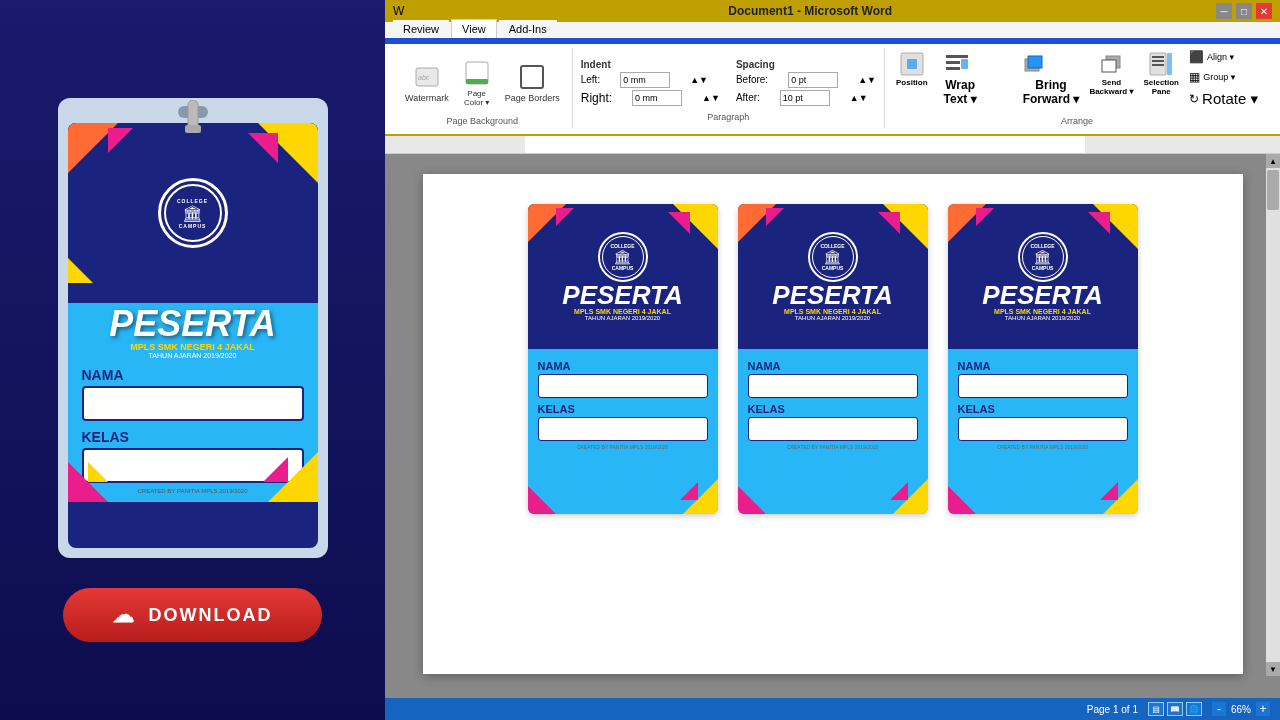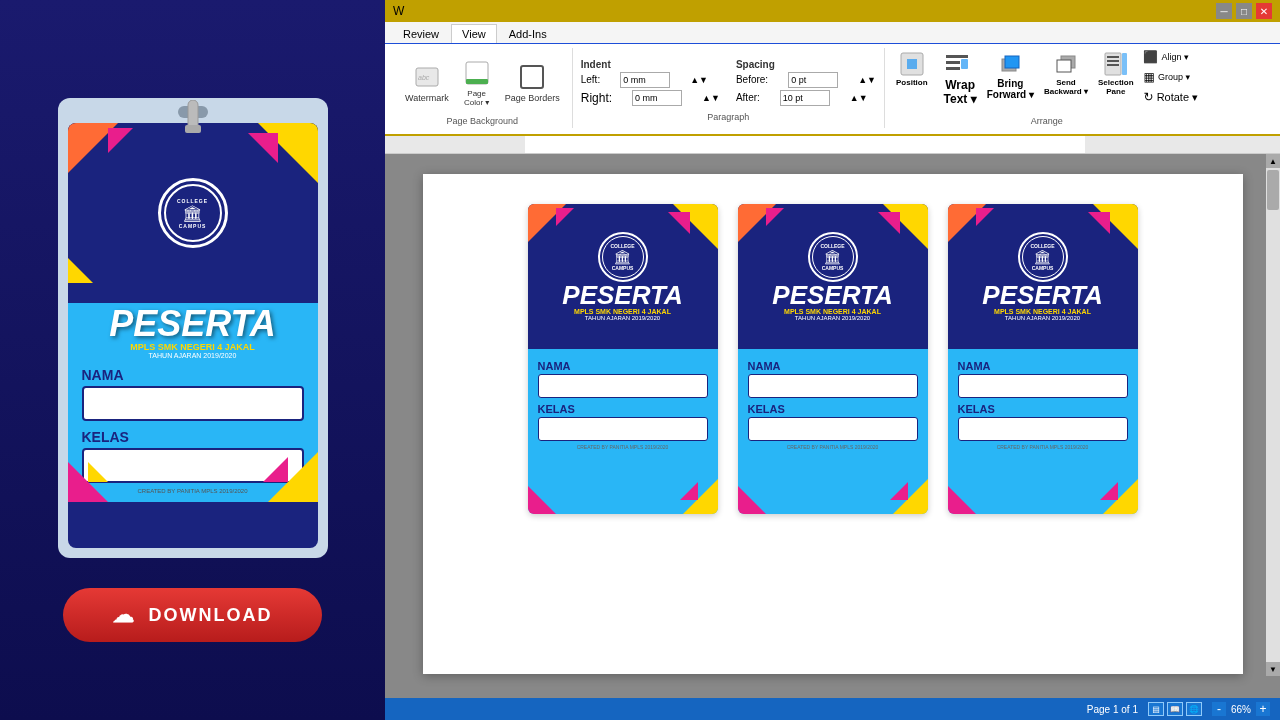--- a/index.html
+++ b/index.html
@@ -251,21 +251,21 @@
     .title-btn.close { background: #e53935; }
 
     
     .ribbon-tabs {
       height: 22px;
       background: #f5f5f5;
       display: flex;
       align-items: flex-end;
       padding: 0 8px;
       gap: 2px;
-      border-bottom: 1px solid #1d4ed8;
+      border-bottom: 6px solid #1d4ed8;
       flex-shrink: 0;
     }
 
     .ribbon-tab {
       padding: 3px 10px;
       font-size: 11px;
       cursor: pointer;
       background: #f5f5f5;
     }
 
@@ -660,20 +660,21 @@
   <button class="download-btn">
     <span class="download-icon">☁</span>
     <span>DOWNLOAD</span>
   </button>
 </div>
 
 <div class="word-panel">
 
   <div class="title-bar">
     <span style="font-size:12px;">W</span>
+    <span class="title-bar-text">Document1 - Microsoft Word</span>
     <div class="title-bar-controls">
       <button class="title-btn">─</button>
       <button class="title-btn">□</button>
       <button class="title-btn close">✕</button>
     </div>
   </div>
 
   <div class="ribbon-tabs">
     <div class="ribbon-tab">Review</div>
     <div class="ribbon-tab active">View</div>
@@ -768,21 +769,21 @@
           </div>
           <span class="arrange-btn-label" style="font-size:12px;margin-left:6px;">Wrap<br>Text ▾</span>
         </div>
         <div class="arrange-btn">
           <div class="arrange-btn-icon">
             <svg width="26" height="26" viewBox="0 0 26 26">
                 <rect x="5" y="8" width="14" height="12" fill="#aaa" stroke="#888" stroke-width="1"></rect>
                 <rect x="8" y="5" width="14" height="12" fill="#2196f3" stroke="#1565c0" stroke-width="1"></rect>
               </svg>
           </div>
-          <span class="arrange-btn-label" style="font-size:10px;">Bring<br>Forward ▾</span>
+          <span class="arrange-btn-label" style="font-size:12px;margin-left:36px;">Bring<br>Forward ▾</span>
         </div>
         <div class="arrange-btn">
           <div class="arrange-btn-icon">
             <svg width="26" height="26" viewBox="0 0 26 26">
                 <rect x="8" y="5" width="14" height="12" fill="#aaa" stroke="#888" stroke-width="1"></rect>
                 <rect x="4" y="9" width="14" height="12" fill="#fff" stroke="#555" stroke-width="1"></rect>
               </svg>
           </div>
           <span class="arrange-btn-label" style="font-size:8px;">Send<br>Backward ▾</span>
         </div>
@@ -802,21 +803,21 @@
           <div class="arrange-btn" style="flex-direction:row;gap:3px;min-width:auto;">
             <div style="font-size:12px;">⬛</div>
             <span style="font-size:9px;">Align ▾</span>
           </div>
           <div class="arrange-btn" style="flex-direction:row;gap:3px;min-width:auto;">
             <div style="font-size:12px;">▦</div>
             <span style="font-size:9px;">Group ▾</span>
           </div>
           <div class="arrange-btn" style="flex-direction:row;gap:3px;min-width:auto;">
             <div style="font-size:12px;">↻</div>
-            <span style="font-size:11px;">Rotate ▾</span>
+            <span style="font-size:15px;">Rotate ▾</span>
           </div>
         </div>
       </div>
       <span class="ribbon-section-title">Arrange</span>
     </div>
   </div>
 
   <div class="ruler">
     <svg width="100%" height="18">
       <rect x="0" y="0" width="100%" height="18" fill="#e8e8e8"></rect>

